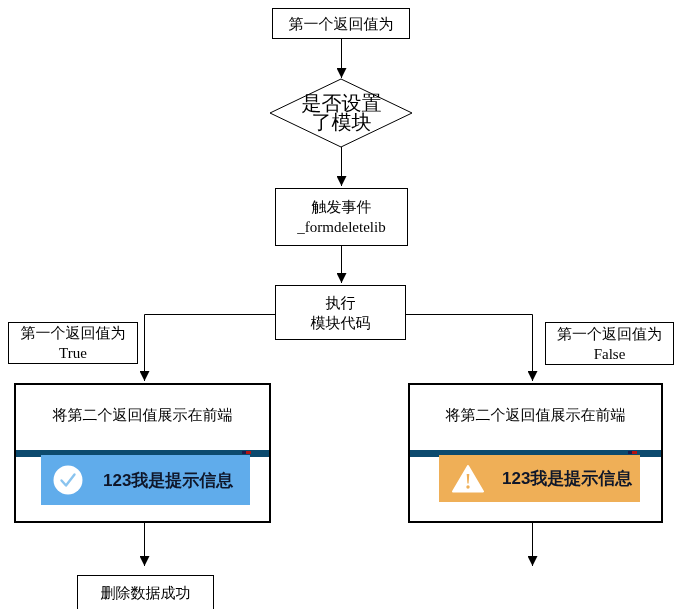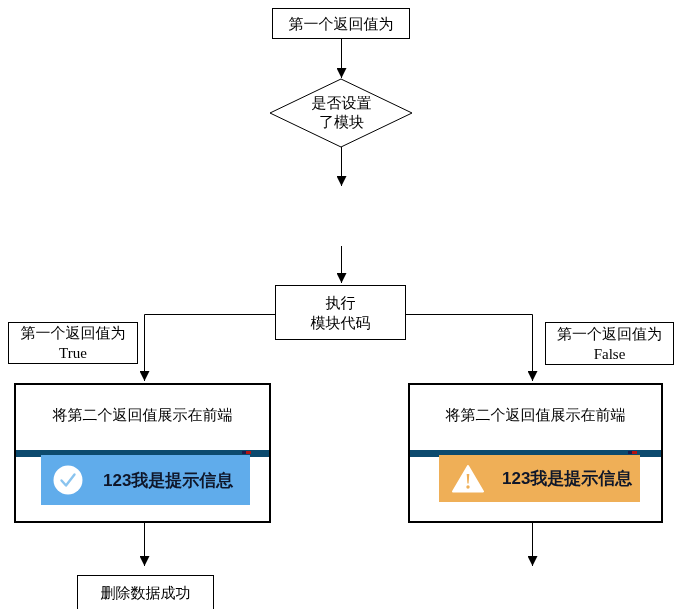--- a/index.html
+++ b/index.html
@@ -32,21 +32,21 @@
     box-sizing:border-box;
     height:72px;
     border-bottom:7px solid #0c4a6e;
     text-align:center;
     font-size:15px;
     padding-top:21px;
   }
   .decision-label{
     position:absolute;
     text-align:center;
-    font-size:15px;line-height:19px;
+    font-size:20px;line-height:19px;
     white-space:pre-line;
   }
   .toast{
     position:absolute;
     display:flex;align-items:center;
     color:#0f172a;
     font-family:"Liberation Sans","DejaVu Sans",sans-serif;
     font-weight:bold;
     font-size:17px;
   }
@@ -96,20 +96,22 @@
       <line x1="532.5" y1="523" x2="532.5" y2="566" marker-end="url(#arrow)"></line>
       <polygon points="341,79 412,113 341,147 270,113" fill="#fff"></polygon>
     </g>
   </svg>
 
   <div class="node" id="node-start">第一个返回值为</div>
 
   <div class="decision-label" id="node-decision-label">是否设置
 了模块</div>
 
+  <div class="node multiline" id="node-trigger">触发事件
+_formdeletelib</div>
 
   <div class="node multiline" id="node-execute">执行
 模块代码</div>
 
   <div class="node multiline" id="label-true">第一个返回值为
 True</div>
 
   <div class="node multiline" id="label-false">第一个返回值为
 False</div>
 

